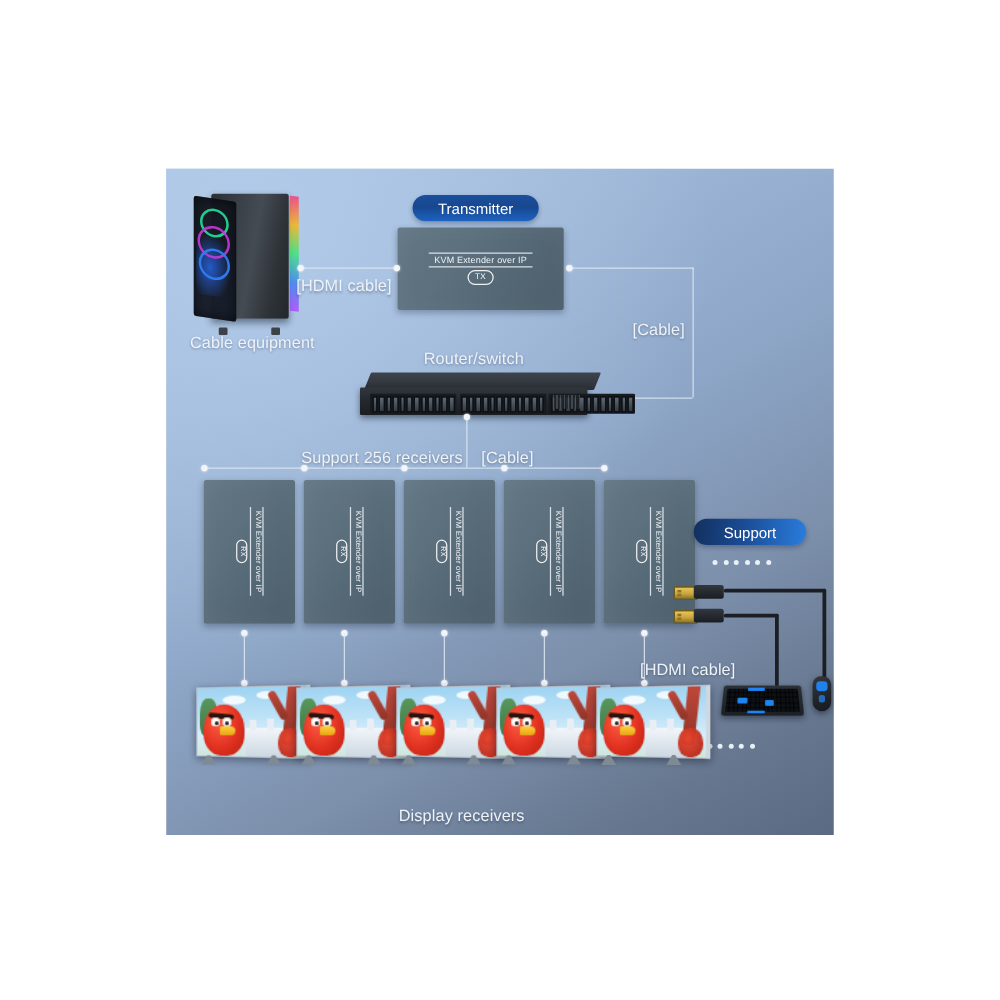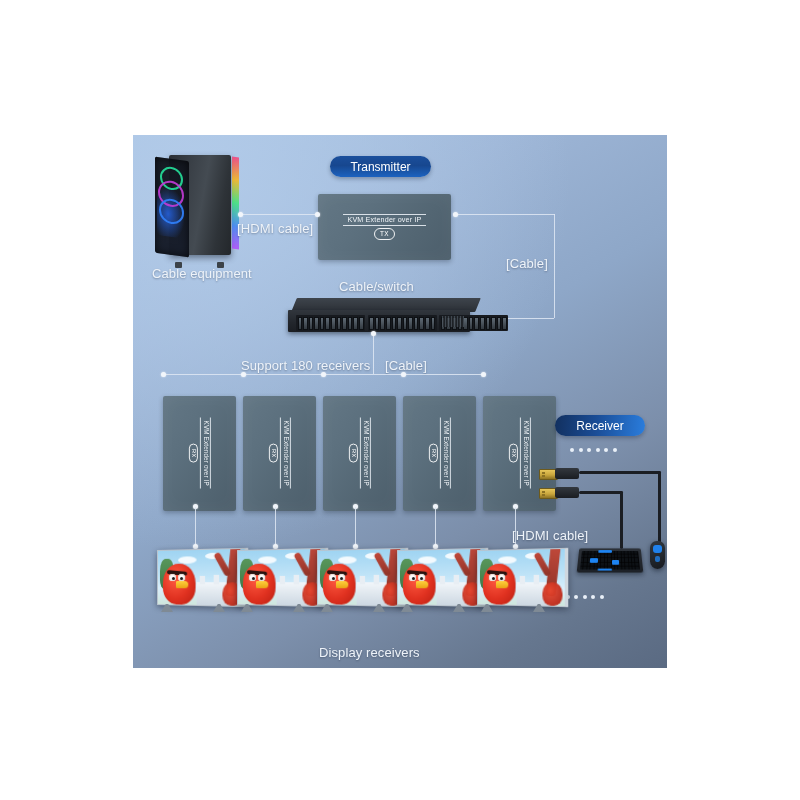--- a/index.html
+++ b/index.html
@@ -35,21 +35,21 @@
   .dot{position:absolute;width:5px;height:5px;border-radius:50%;background:#f2f6fb;
        box-shadow:0 0 2px rgba(255,255,255,.8);}
 
   
   .dots{position:absolute;display:flex;gap:4.5px;}
   .dots i{width:4px;height:4px;border-radius:50%;background:#e9f0f8;display:block;}
 
   
   .kvm{position:absolute;border-radius:2px;
        background:linear-gradient(125deg,#637785 0%,#5c707e 35%,#536673 70%,#4c5e6b 100%);
-       box-shadow:inset 0 0 18px rgba(255,255,255,.05),0 2px 5px rgba(15,25,40,.3);margin-top:12px;}
+       box-shadow:inset 0 0 18px rgba(255,255,255,.05),0 2px 5px rgba(15,25,40,.3);}
   .kvm .face{position:absolute;inset:0;display:flex;align-items:center;justify-content:center;}
 
   .kvmtext{display:flex;flex-direction:column;align-items:center;gap:2px;}
   .kvmtext .t1{font-size:6.3px;color:#f0f4f8;letter-spacing:.15px;white-space:nowrap;
       border-top:1px solid rgba(240,245,250,.85);border-bottom:1px solid rgba(240,245,250,.85);
       padding:1px 3px;line-height:1.1;}
   .kvmtext .t2{font-size:5.6px;color:#fff;background:transparent;border:1px solid rgba(255,255,255,.9);
       border-radius:6px;padding:0px 4px;line-height:1.35;letter-spacing:.3px;}
 
   
@@ -193,21 +193,21 @@
     <div class="dot" style="left:182px;top:77px;"></div>
     <div class="lbl big" style="left:104px;top:86px;">[HDMI cable]</div>
 
     <div class="line h" style="left:322px;top:79px;width:100px;"></div>
     <div class="line v" style="left:421px;top:79px;height:104px;"></div>
     <div class="line h" style="left:321px;top:183px;width:100px;"></div>
     <div class="dot" style="left:320px;top:77px;"></div>
     <div class="dot" style="left:318px;top:181px;"></div>
     <div class="lbl big" style="left:373px;top:121px;">[Cable]</div>
 
-    <div class="lbl big" style="left:206px;top:144px;">Cable/switch</div>
+    <div class="lbl big" style="left:206px;top:144px;">Router/switch</div>
     <div id="switch">
       <div class="top"></div>
       <div class="front">
         <div class="ports">
           <div class="pg">
             <span></span>
               <span></span>
               <span></span>
               <span></span>
               <span></span>
@@ -248,21 +248,21 @@
               <span></span>
           </div>
         </div>
         <div class="right"></div>
       </div>
     </div>
 
     <div class="line v" style="left:240px;top:199px;height:40px;"></div>
     <div class="dot" style="left:238px;top:196px;"></div>
 
-    <div class="lbl big" style="left:108px;top:223px;">Support 180 receivers</div>
+    <div class="lbl big" style="left:108px;top:223px;">Support 256 receivers</div>
     <div class="lbl big" style="left:252px;top:223px;">[Cable]</div>
 
     <div class="line h" style="left:30px;top:239px;width:320px;"></div>
     <div class="dot" style="left:28px;top:237px;"></div>
     <div class="dot" style="left:108px;top:237px;"></div>
     <div class="dot" style="left:188px;top:237px;"></div>
     <div class="dot" style="left:268px;top:237px;"></div>
     <div class="dot" style="left:348px;top:237px;"></div>
 
     <div class="kvm rot" style="left:30px;top:249px;width:73px;height:115px;">
@@ -299,21 +299,21 @@
     </div>
     <div class="kvm rot" style="left:350px;top:249px;width:73px;height:115px;">
       <div class="face">
           <div class="kvmtext">
         <div class="t1">KVM Extender over IP</div>
         <div class="t2">RX</div>
       </div>
         </div>
     </div>
 
-    <div class="pill" id="pill-rx">Receiver</div>
+    <div class="pill" id="pill-rx">Support</div>
 
     <div class="dots" style="left:437px;top:313px;">
       <i></i>
         <i></i>
         <i></i>
         <i></i>
         <i></i>
         <i></i>
     </div>
 

